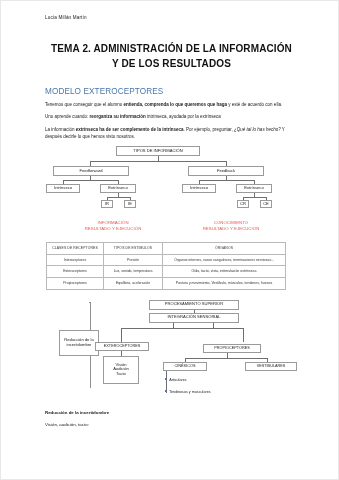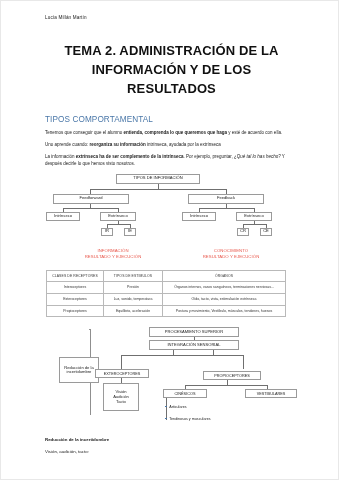--- a/index.html
+++ b/index.html
@@ -18,21 +18,21 @@
   }
 
   .author{
     font-size:4.6px;
     letter-spacing:.15px;
     color:#222;
     margin:0 0 22px 0;
   }
 
   h1.doc-title{
-    font-size:13px;
+    font-size:10px;
     font-weight:bold;
     text-align:center;
     line-height:1.45;
     letter-spacing:.12px;
     margin:0 4px 16px 4px;
     color:#111;
   }
 
   h2.sect{
     font-size:8.2px;
@@ -136,21 +136,21 @@
 </style>
 </head>
 <body>
 
 <div class="page">
 
   <div class="author">Lucía Millán Martín</div>
 
   <h1 class="doc-title">TEMA 2. ADMINISTRACIÓN DE LA INFORMACIÓN Y DE LOS RESULTADOS</h1>
 
-  <h2 class="sect">TIPOS COMPORTAMENTAL</h2>
+  <h2 class="sect">MODELO EXTEROCEPTORES</h2>
 
   <p class="body"><span>Tenemos que conseguir que el alumno </span><b>entienda, comprenda lo que queremos que haga</b><span> y esté de acuerdo con ella.</span></p>
 
   <p class="body"><span>Uno aprende cuando: </span><b>reorganiza su información</b><span> intrínseca, ayudada por la extrínseca</span></p>
 
   <p class="body"><span>La información </span><b>extrínseca ha de ser complemento de la intrínseca</b><span>. Por ejemplo, preguntar, </span><i>¿Qué tal lo has hecho?</i><span> Y después decirle lo que hemos visto nosotros.</span></p>
 
   <div class="tree1">
 
     <div class="nd" style="left:71px;top:0;width:84px;height:10px;">TIPOS DE INFORMACIÓN</div>

